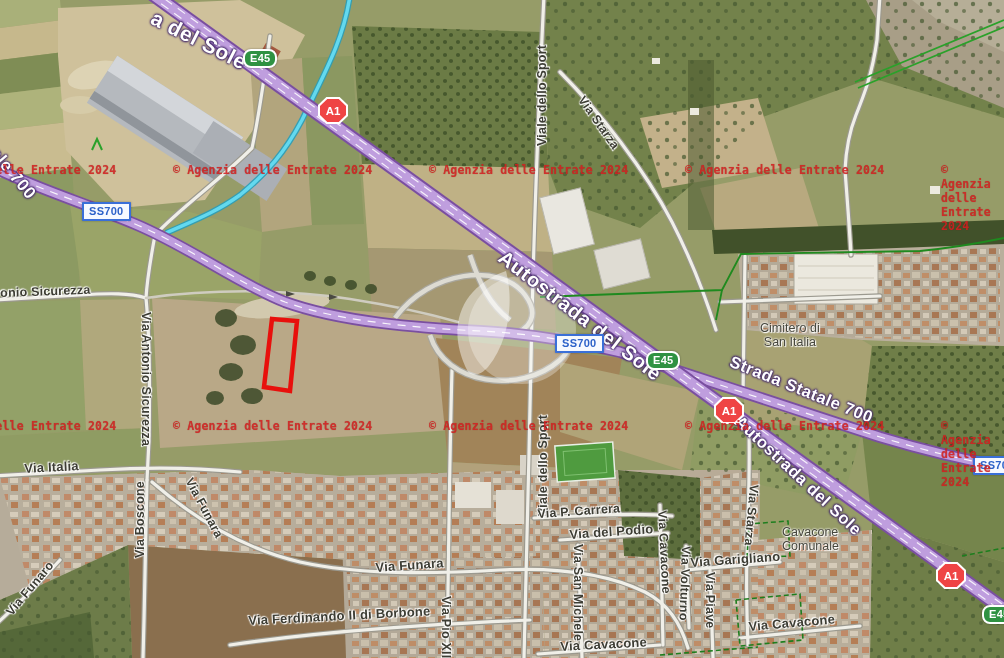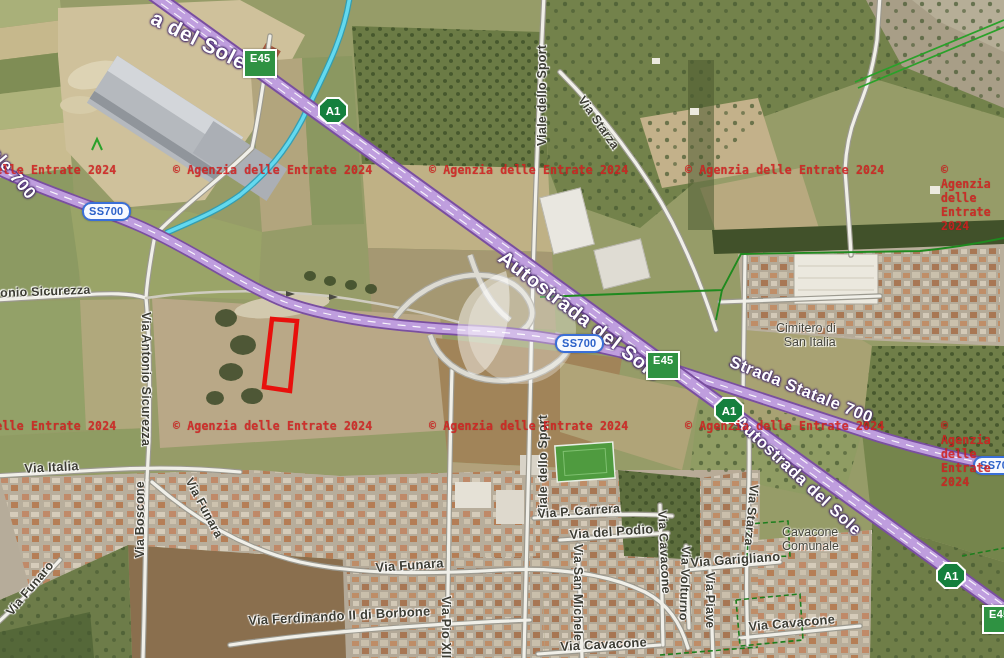--- a/index.html
+++ b/index.html
@@ -11,31 +11,31 @@
   .road-lbl{color:#ffffff;font-weight:700;letter-spacing:.6px;
     text-shadow:0 1px 2px rgba(72,46,110,.9),0 -1px 2px rgba(72,46,110,.9),
                 1px 0 2px rgba(72,46,110,.9),-1px 0 2px rgba(72,46,110,.9);}
   .st-lbl{color:#3d3d34;font-weight:700;font-size:12.5px;letter-spacing:.2px;
     text-shadow:0 0 2px #fff,0 0 2px #fff,1px 1px 1px #fff,-1px -1px 1px #fff;}
   .pl-lbl{color:#46463c;font-weight:400;font-size:12.5px;
     text-shadow:0 0 2px #fff,0 0 2px #fff,1px 1px 1px #fff;}
   .pl-lbl span{display:block;}
   
   .badge-euro{position:absolute;background:#2f9242;color:#fff;font-weight:700;
-    font-size:11px;padding:1px 5px 12px;border:2px solid #fff;border-radius:0;
+    font-size:11px;padding:1px 5px 2px;border:2px solid #fff;border-radius:8px;
     box-shadow:0 0 2px rgba(0,0,0,.4);letter-spacing:.3px;}
   .badge-ss{position:absolute;background:#f6f9ff;color:#2d62c9;font-weight:700;
-    font-size:11px;padding:1px 5px 2px;border:2px solid #3a6fd8;border-radius:9px;
+    font-size:11px;padding:1px 5px 2px;border:2px solid #3a6fd8;border-radius:1px;
     box-shadow:0 0 2px rgba(0,0,0,.35);letter-spacing:.3px;}
   .badge-a1{position:absolute;width:30px;height:27px;
     clip-path:polygon(28% 0,72% 0,100% 30%,100% 70%,72% 100%,28% 100%,0 70%,0 30%);
     background:#fff;}
   .badge-a1 .inner{position:absolute;left:2px;top:2px;right:2px;bottom:2px;
     clip-path:polygon(28% 0,72% 0,100% 30%,100% 70%,72% 100%,28% 100%,0 70%,0 30%);
-    background:#15803d;color:#fff;font-weight:700;font-size:11.5px;
+    background:#ef4444;color:#fff;font-weight:700;font-size:11.5px;
     display:flex;align-items:center;justify-content:center;}
   
   .wm{position:absolute;font-family:"DejaVu Sans Mono",monospace;font-weight:700;
       font-size:11.5px;color:#d22020;opacity:.88;letter-spacing:.2px;
       text-shadow:0 0 1px rgba(120,0,0,.5);}
 </style>
 </head>
 <body>
 
 <div id="map">
@@ -303,21 +303,21 @@
   <div class="lbl st-lbl" style="left:748px;top:620px;transform:rotate(-5deg);font-size:13px">Via Cavacone</div>
   <div class="lbl st-lbl" style="left:560px;top:640px;transform:rotate(-3deg);font-size:13px">Via Cavacone</div>
   <div class="lbl st-lbl" style="left:24px;top:462px;transform:rotate(-3deg);font-size:13px">Via Italia</div>
   <div class="lbl st-lbl" style="left:134px;top:558px;transform:rotate(-90deg)">Via Boscone</div>
   <div class="lbl st-lbl" style="left:194px;top:476px;transform:rotate(62deg)">Via Funara</div>
   <div class="lbl st-lbl" style="left:4px;top:610px;transform:rotate(-50deg)">Via Funaro</div>
   <div class="lbl st-lbl" style="left:375px;top:561px;transform:rotate(-4deg);font-size:13px">Via Funara</div>
   <div class="lbl st-lbl" style="left:248px;top:614px;transform:rotate(-3deg);font-size:13px">Via Ferdinando II di Borbone</div>
   <div class="lbl st-lbl" style="left:452px;top:596px;transform:rotate(90deg)">Via Pio XII</div>
 
-  <div class="lbl pl-lbl" style="left:776px;top:322px;text-align:right">
+  <div class="lbl pl-lbl" style="left:760px;top:322px;text-align:center">
     <span>Cimitero di</span>
     <span>San Italia</span>
   </div>
   <div class="lbl pl-lbl" style="left:782px;top:526px">
     <span>Cavacone</span>
     <span>Comunale</span>
   </div>
 
   <div class="badge-euro" style="left:243px;top:49px">E45</div>
   <div class="badge-a1" style="left:318px;top:97px">

